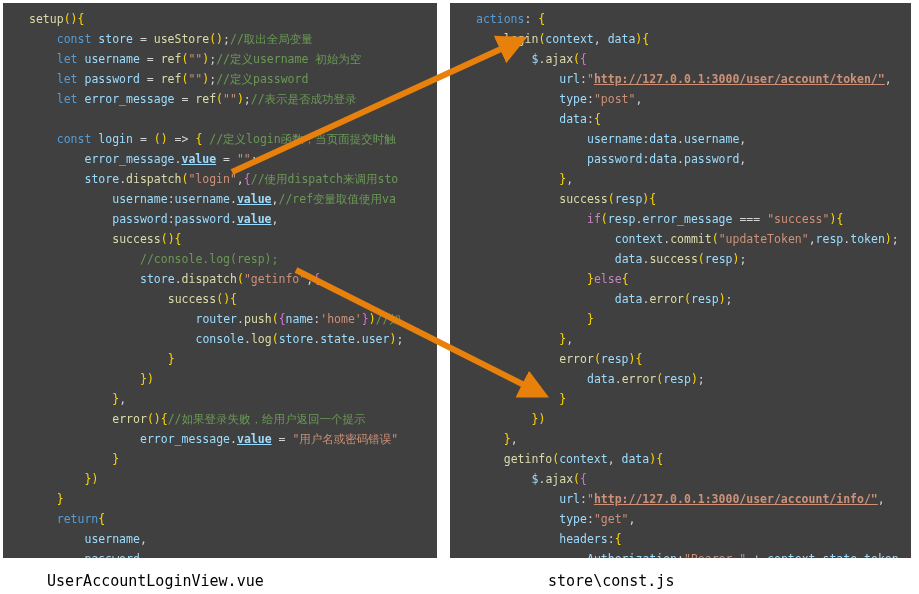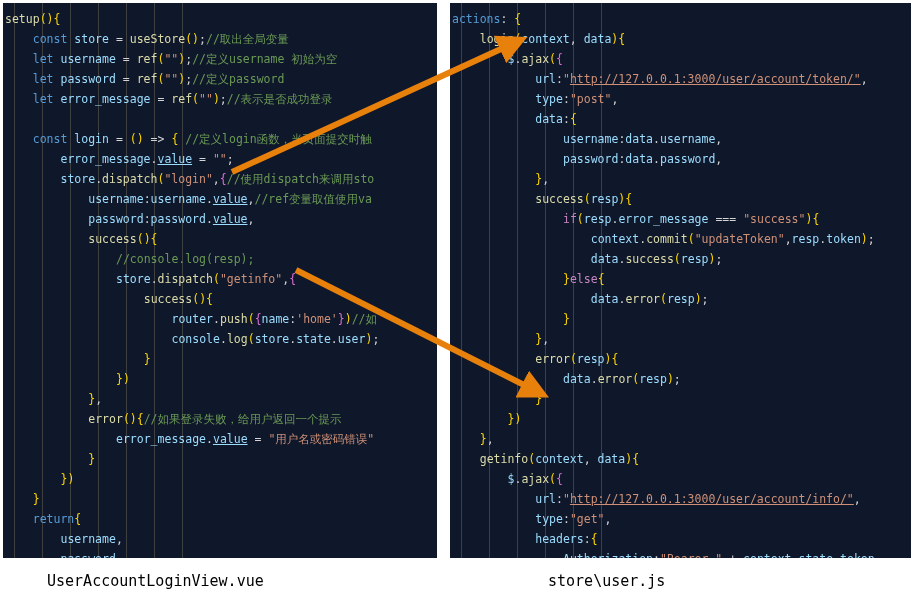--- a/index.html
+++ b/index.html
@@ -1,23 +1,24 @@
 <!DOCTYPE html>
 <html><head>
 <meta charset="utf-8">
 <style>
   html,body{margin:0;padding:0;background:#ffffff;}
   body{width:919px;height:594px;overflow:hidden;font-family:"DejaVu Sans Mono",monospace;}
   #root{position:relative;width:919px;height:594px;background:#ffffff;}
 
   .code-panel{
     position:absolute;
-    background:#0f172a;
+    background:#404040;
     overflow:hidden;
     box-sizing:border-box;
+    padding-left:24px;
   }
   #panel-left{left:3px;top:3px;width:434px;height:555px;}
   #panel-right{left:450px;top:3px;width:461px;height:555px;}
 
   .code-lines{
     position:relative;
     font-family:"DejaVu Sans Mono",monospace;
     font-size:11.5px;
     line-height:20px;
     white-space:pre;
@@ -31,21 +32,21 @@
   
   .kw   {color:#569cd6;text-align:center;}  
   .kw2  {color:#c586c0;}  
   .fn   {color:#dcdcaa;}  
   .var  {color:#9cdcfe;margin-top:28px;}  
   .str  {color:#ce9178;}  
   .cmt  {color:#6a9955;}
   .op   {color:#d4d4d4;}
   .pu   {color:#ffd700;}  
   .pp   {color:#da70d6;}
-  .und  {text-decoration:underline;}
+  .und  {text-decoration:underline;font-weight:bold;}
 
   
   .guides{position:absolute;left:0;top:0;width:100%;height:100%;pointer-events:none;}
   .guide{position:absolute;top:0;bottom:0;width:1px;background:#404040;}
 
   
   .caption{
     position:absolute;
     font-family:"DejaVu Sans Mono",monospace;
     font-size:15px;
@@ -95,15 +96,15 @@
         <path d="M0,0 L5,2.5 L0,5 z" fill="#e8800c"></path>
       </marker>
     </defs>
     <g id="arrow-group">
         <line x1="232" y1="172" x2="512" y2="44" stroke="#e8800c" stroke-width="6" marker-end="url(#ah)"></line>
         <line x1="296" y1="270" x2="534" y2="390" stroke="#e8800c" stroke-width="6" marker-end="url(#ah)"></line>
       </g>
   </svg>
 
   <div class="caption" id="caption-left">UserAccountLoginView.vue</div>
-  <div class="caption" id="caption-right">store\user.js</div>
+  <div class="caption" id="caption-right">store\const.js</div>
 
 </div>
 
 </body></html>

